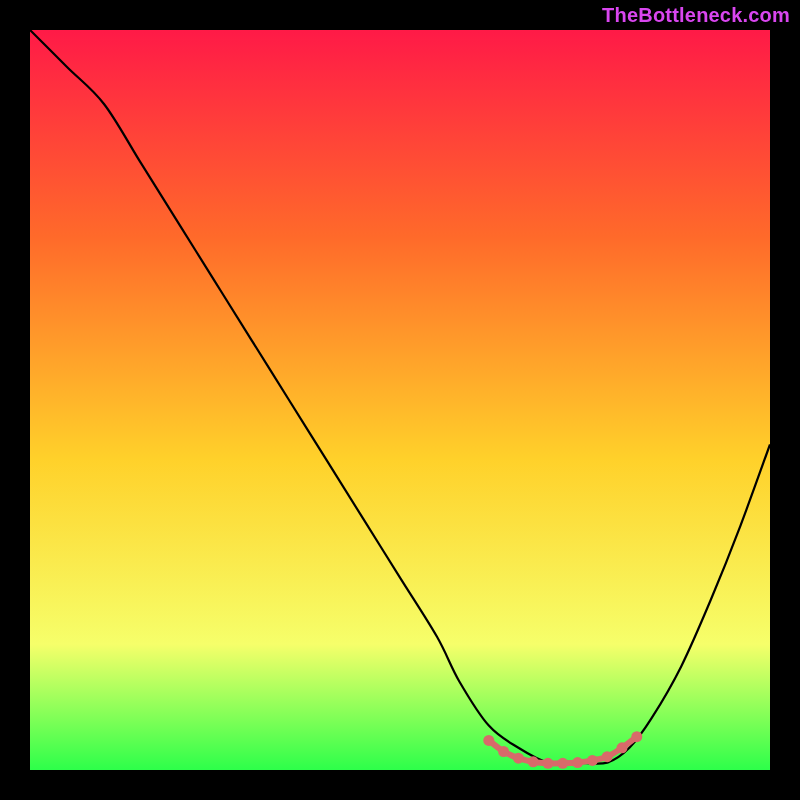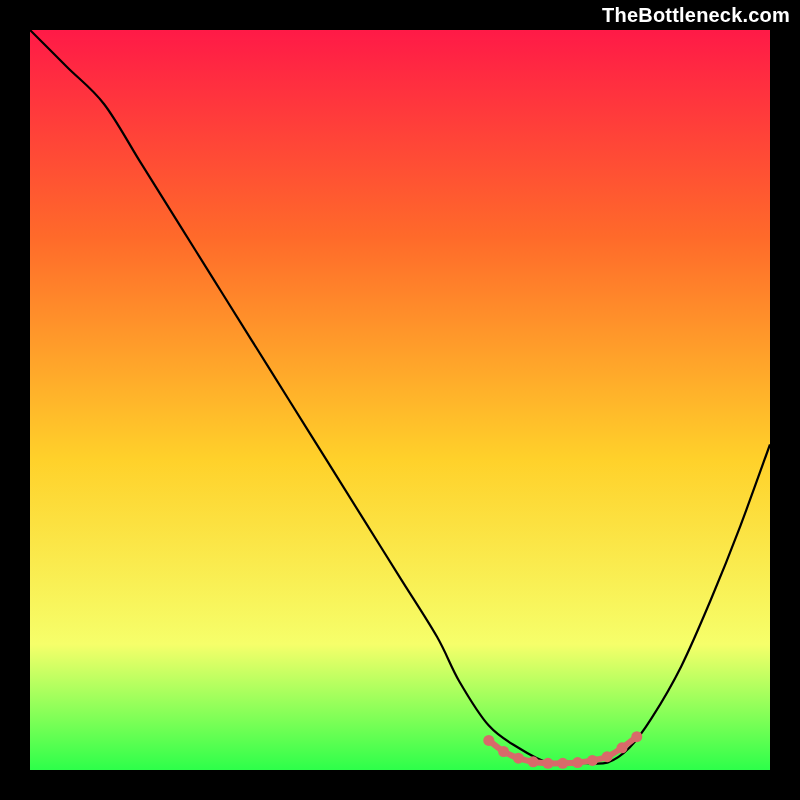--- a/index.html
+++ b/index.html
@@ -14,21 +14,21 @@
   .frame {
     position: relative;
     width: 800px;
     height: 800px;
     background: #000;
   }
   .watermark {
     position: absolute;
     top: 4px;
     right: 10px;
-    color: #ffffff;
+    color: #d946ef;
     font-size: 20px;
     font-weight: 600;
     letter-spacing: 0.2px;
     z-index: 50;
   }
   .plot-wrap {
     position: absolute;
     left: 30px;
     top: 30px;
     width: 740px;

